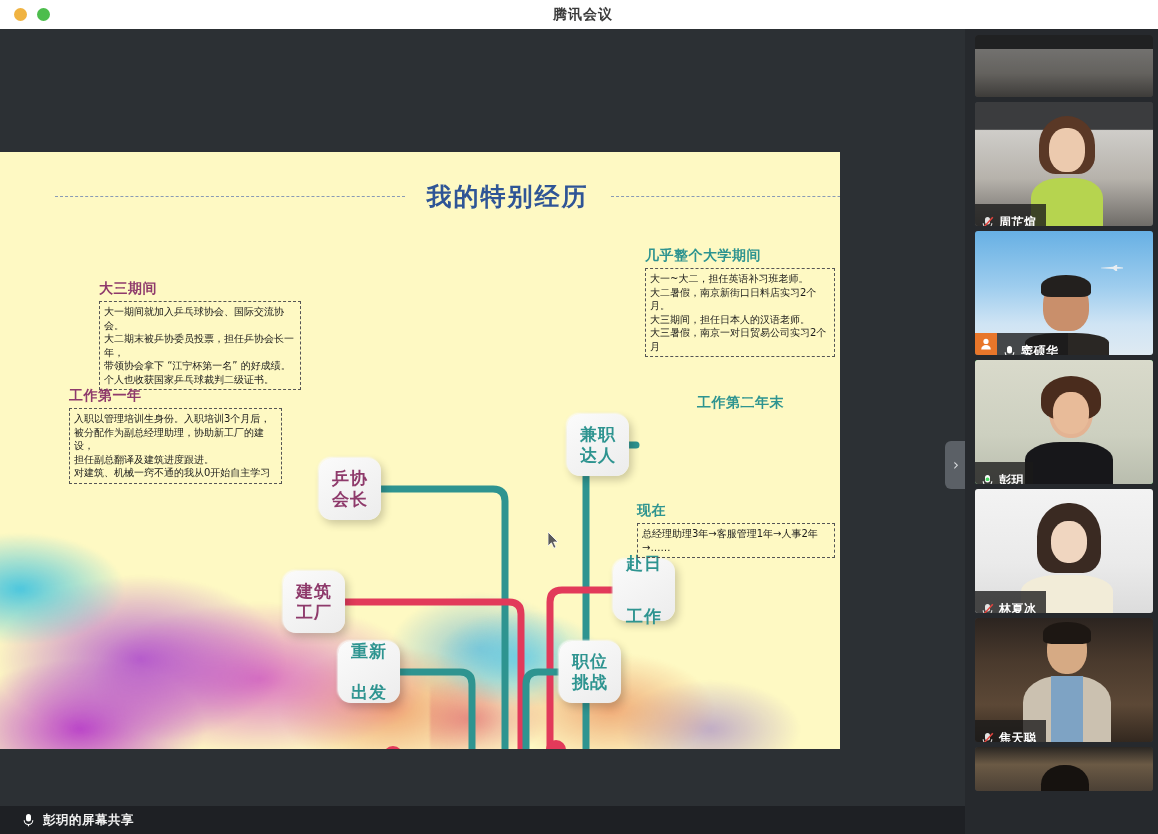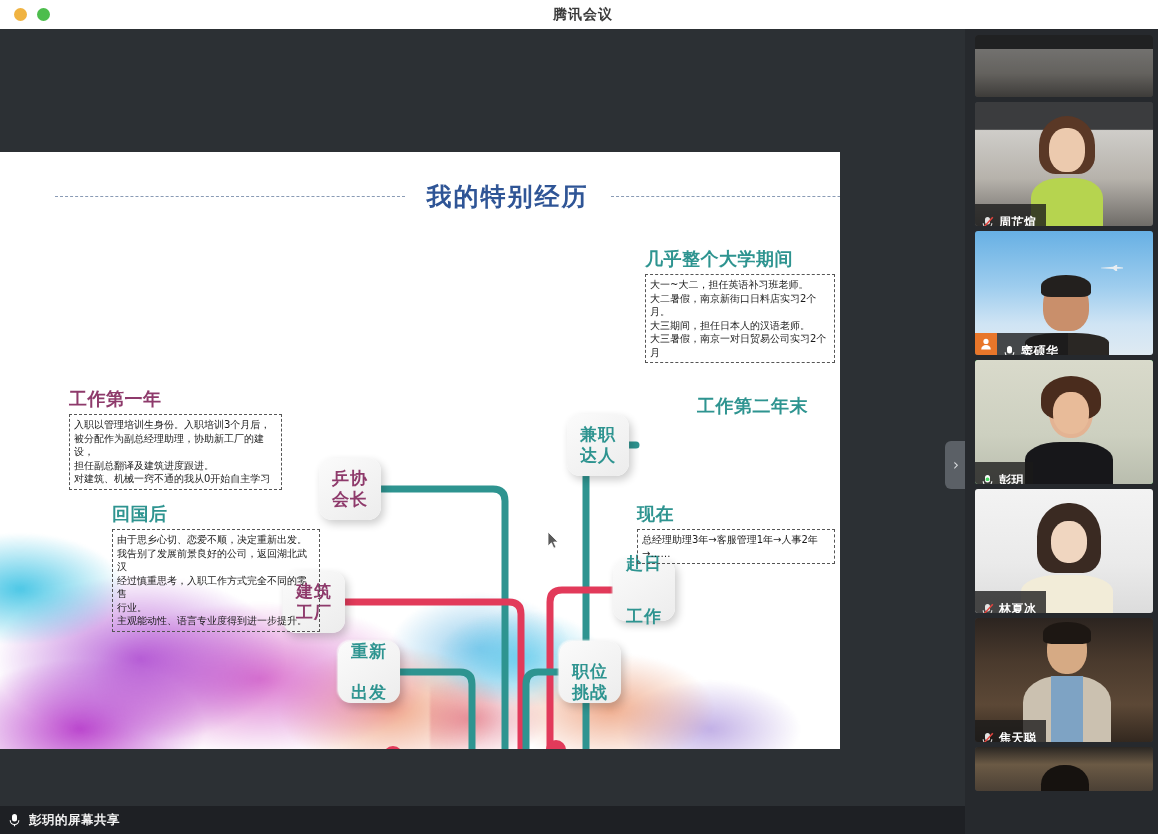--- a/index.html
+++ b/index.html
@@ -30,21 +30,21 @@
     padding-left:8px;
   }
 
   
   .share-area {
     position:absolute; left:0; top:29px; width:965px; height:777px;
     background:#2c3034; overflow:hidden;
   }
   .slide {
     position:absolute; left:0; top:123px; width:840px; height:597px;
-    background:#ffffff; overflow:hidden;
+    background:#fef9c3; overflow:hidden;
   }
 
   
   .slide-title-row {
     position:absolute; left:0; top:22px; width:965px; height:44px;
     display:flex; align-items:center; justify-content:center; gap:22px;
   }
   .dash-rule { height:1px; border-top:1px dashed #8a9bb5; }
   .dash-left { width:350px; }
   .dash-right { width:300px; }
@@ -87,21 +87,21 @@
     background:linear-gradient(145deg,#fbfbfb,#ececec);
     box-shadow: 3px 4px 9px rgba(0,0,0,.20), -1px -1px 2px rgba(255,255,255,.9);
     display:flex; flex-direction:column; align-items:center; justify-content:center;
     font-size:17px; font-weight:700; line-height:21px; letter-spacing:1px;
   }
   .chip.teal { color:#2e9490; }
   .chip.plum { color:#8e3a6b; }
 
   
   .tblock { position:absolute; }
-  .tblock .hd { font-size:18px; font-weight:700; letter-spacing:.5px; margin-bottom:3px; }
+  .tblock .hd { font-size:14px; font-weight:700; letter-spacing:.5px; margin-bottom:3px; }
   .tblock.teal .hd { color:#2e9490; }
   .tblock.plum .hd { color:#8e3a6b; }
   .tblock .bd {
     border:1px dashed #555; padding:3px 4px;
     font-size:10px; line-height:13.5px; color:#1a1a1a;
     white-space:pre-line;
   }
 
   
   .collapse-handle {
@@ -136,21 +136,21 @@
   .host-badge {
     position:absolute; left:0; bottom:0; width:22px; height:22px;
     background:#e8762a; display:flex; align-items:center; justify-content:center; z-index:2;
   }
   .host-badge + .nametag { padding-left:28px; }
   .mic { width:13px; height:14px; position:relative; flex:0 0 auto; }
 
   
   .sharebar {
     position:absolute; left:0; top:806px; width:965px; height:28px;
-    background:#1e2024; display:flex; align-items:center; gap:8px; padding-left:8px;
+    background:#1e2024; display:flex; align-items:center; gap:8px; padding-left:22px;
   }
   .sharebar .lbl { color:#f2f2f2; font-size:12.5px; font-weight:700; letter-spacing:.5px; }
 
   
   .sc-office { background:linear-gradient(180deg,#3b3c3e 0%,#3b3c3e 22%,#cfcdc9 23%,#b6b2ab 62%,#6f6c68 100%); }
   .sc-sky { background:linear-gradient(180deg,#67b0e4 0%,#9ecdee 45%,#cfe4f4 75%,#dfeaf2 100%); }
   .sc-wall { background:linear-gradient(180deg,#d9dacb 0%,#cdd0c0 60%,#b9bdae 100%); }
   .sc-white { background:linear-gradient(180deg,#f3f3f3 0%,#eaeaea 60%,#dcdcdc 100%); }
   .sc-library { background:linear-gradient(180deg,#2c2420 0%,#4a3a2d 35%,#5c4836 70%,#33281f 100%); }
   .sc-shelf { background:linear-gradient(180deg,#2b2723 0%,#6b5a45 40%,#4b4035 100%); }
@@ -226,25 +226,32 @@
         <span>工厂</span>
       </div>
       <div class="chip teal" style="left:613px; top:407px;gap:32px;">
         <span>赴日</span>
         <span>工作</span>
       </div>
       <div class="chip teal" style="left:338px; top:489px;justify-content:space-between;">
         <span>重新</span>
         <span>出发</span>
       </div>
-      <div class="chip teal" style="left:559px; top:489px;justify-content:flex-end;">
+      <div class="chip teal" style="left:559px; top:489px;">
         <span>职位</span>
         <span>挑战</span>
       </div>
 
+      <div class="tblock plum" style="left:99px; top:128px; width:202px;">
+        <div class="hd">大三期间</div>
+        <div class="bd">大一期间就加入乒乓球协会、国际交流协会。
+大二期末被乒协委员投票，担任乒协会长一年，
+带领协会拿下 “江宁杯第一名” 的好成绩。
+个人也收获国家乒乓球裁判二级证书。</div>
+      </div>
 
       <div class="tblock teal" style="left:645px; top:95px; width:190px;">
         <div class="hd">几乎整个大学期间</div>
         <div class="bd">大一~大二，担任英语补习班老师。
 大二暑假，南京新街口日料店实习2个月。
 大三期间，担任日本人的汉语老师。
 大三暑假，南京一对日贸易公司实习2个月</div>
       </div>
 
       <div class="tblock plum" style="left:69px; top:235px; width:213px;">
@@ -252,28 +259,20 @@
         <div class="bd">入职以管理培训生身份。入职培训3个月后，
 被分配作为副总经理助理，协助新工厂的建设，
 担任副总翻译及建筑进度跟进。
 对建筑、机械一窍不通的我从0开始自主学习</div>
       </div>
 
       <div class="tblock teal" style="left:697px; top:222px; width:185px;margin-top:20px;">
         <div class="hd">工作第二年末</div>
       </div>
 
-      <div class="tblock teal" style="left:112px; top:350px; width:208px;">
-        <div class="hd">回国后</div>
-        <div class="bd">由于思乡心切、恋爱不顺，决定重新出发。
-我告别了发展前景良好的公司，返回湖北武汉
-经过慎重思考，入职工作方式完全不同的零售
-行业。
-主观能动性、语言专业度得到进一步提升。</div>
-      </div>
 
       <div class="tblock teal" style="left:637px; top:350px; width:198px;">
         <div class="hd">现在</div>
         <div class="bd">总经理助理3年→客服管理1年→人事2年
 →……</div>
       </div>
 
       <svg class="cursor" viewBox="0 0 12 18">
         <polygon points="0,0 0,14 3.4,10.8 5.8,16.2 8,15.2 5.6,10 10,10" fill="#5a5a5a" stroke="#ffffff" stroke-width="0.8"></polygon>
       </svg>

